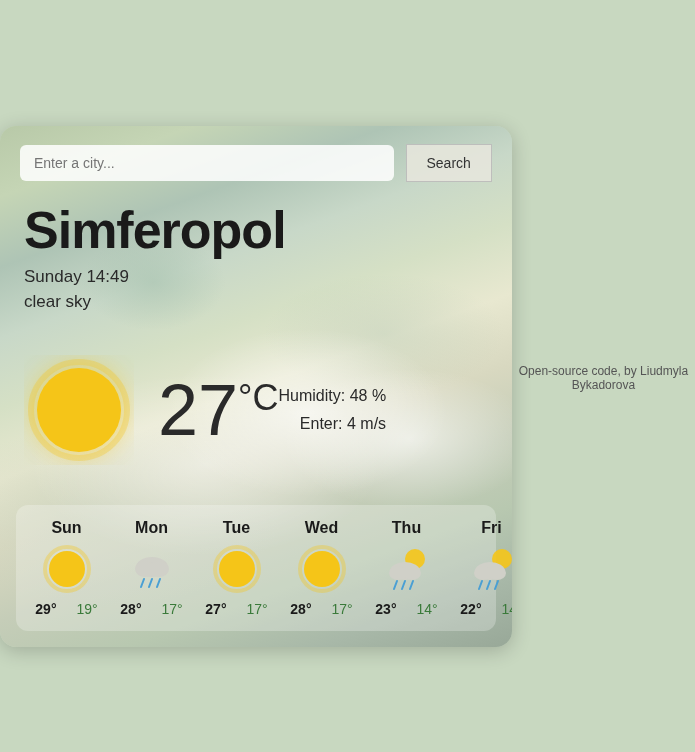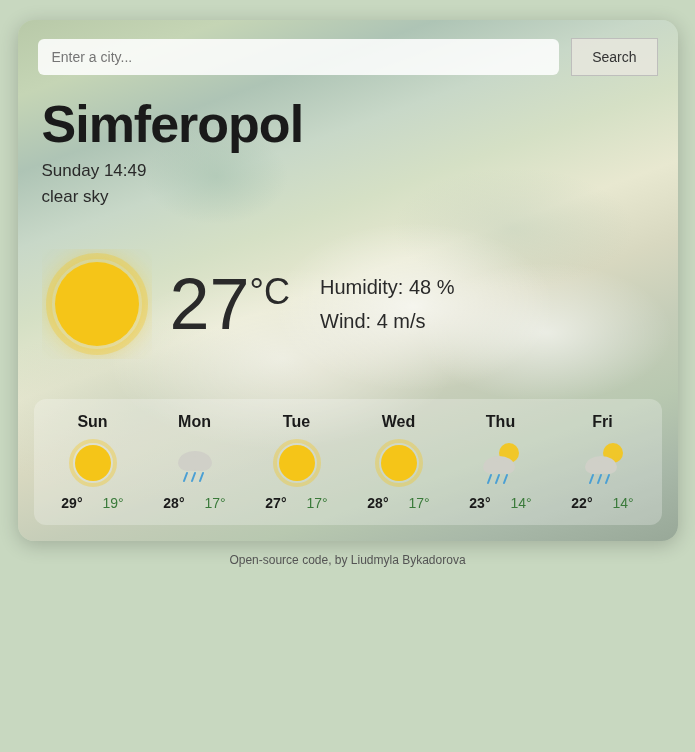--- a/index.html
+++ b/index.html
@@ -12,21 +12,21 @@
       align-items: center;
       justify-content: center;
       background: #c8d8c0;
       font-family: 'Helvetica Neue', Arial, sans-serif;
     }
 
     .app-container {
       width: 695px;
       height: 752px;
       display: flex;
-      flex-direction: column;
+      flex-direction: row;
       align-items: center;
       justify-content: flex-start;
       background: #c8d8c0;
     }
 
     .weather-card {
       width: 660px;
       border-radius: 16px;
       overflow: hidden;
       position: relative;
@@ -132,36 +132,36 @@
     
     .sun-circle {
       fill: #f5c518;
       filter: drop-shadow(0 0 15px rgba(245, 197, 24, 0.7));
     }
 
     .temperature-display {
       font-size: 72px;
       font-weight: 300;
       color: #2a2a2a;
-      margin-left: 18px;
+      margin-left: 24px;
       line-height: 1;
       position: relative;
     }
 
     .degree-symbol {
       font-size: 36px;
       vertical-align: super;
       font-weight: 300;
     }
 
     .weather-details {
-      margin-left: 30px;
-      font-size: 20px;
+      font-size: 16px;
       color: #2a2a2a;
       line-height: 1.7;
+      text-align: right;
     }
 
     
     .forecast-bar {
       background: rgba(255,255,255,0.25);
       border-radius: 12px;
       margin: 0 16px 16px 16px;
       padding: 14px 8px;
       display: flex;
       justify-content: space-around;
@@ -242,21 +242,21 @@
         <div class="temperature-display">
           <span>27</span><span class="degree-symbol">°C</span>
         </div>
 
         <div class="weather-details">
           <div>
             <span>Humidity:</span>
             <span> </span><span>48 %</span>
           </div>
           <div>
-            <span>Wind:</span>
+            <span>Enter:</span>
             <span> </span><span>4 m/s</span>
           </div>
         </div>
       </div>
 
       <div class="forecast-bar">
 
         <div class="forecast-day">
           <span class="forecast-day-name">Sun</span>
           <svg class="forecast-icon" viewBox="0 0 52 52">

